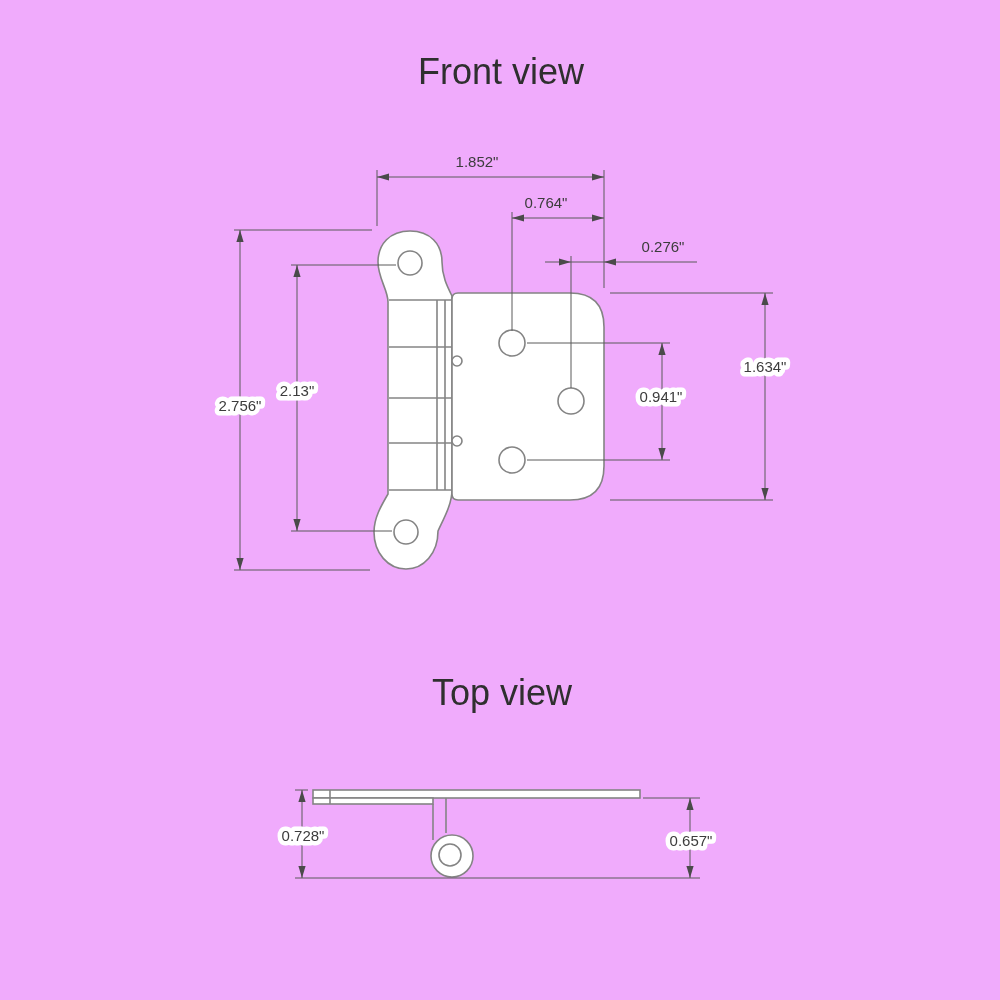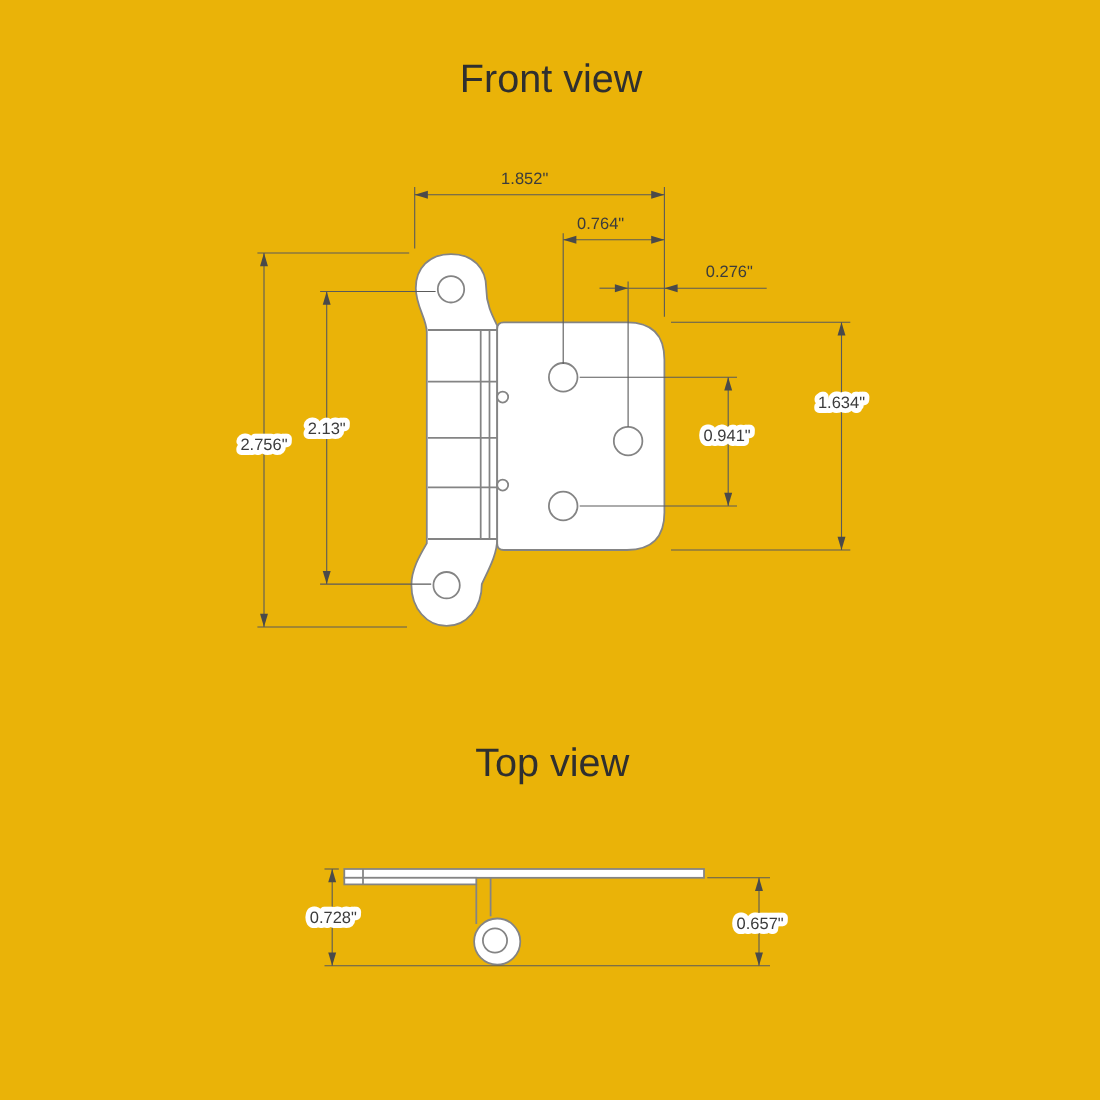--- a/index.html
+++ b/index.html
@@ -4,21 +4,21 @@
 <style>
   html, body {
     margin: 0;
     padding: 0;
     background: #ffffff;
   }
   #stage {
     position: relative;
     width: 1000px;
     height: 1000px;
-    background: #eab308;
+    background: #f0abfc;
     font-family: "Liberation Sans", sans-serif;
     overflow: hidden;
   }
   svg text {
     font-family: "Liberation Sans", sans-serif;
   }
   .title {
     font-size: 36px;
     fill: #2f2f2f;
   }

